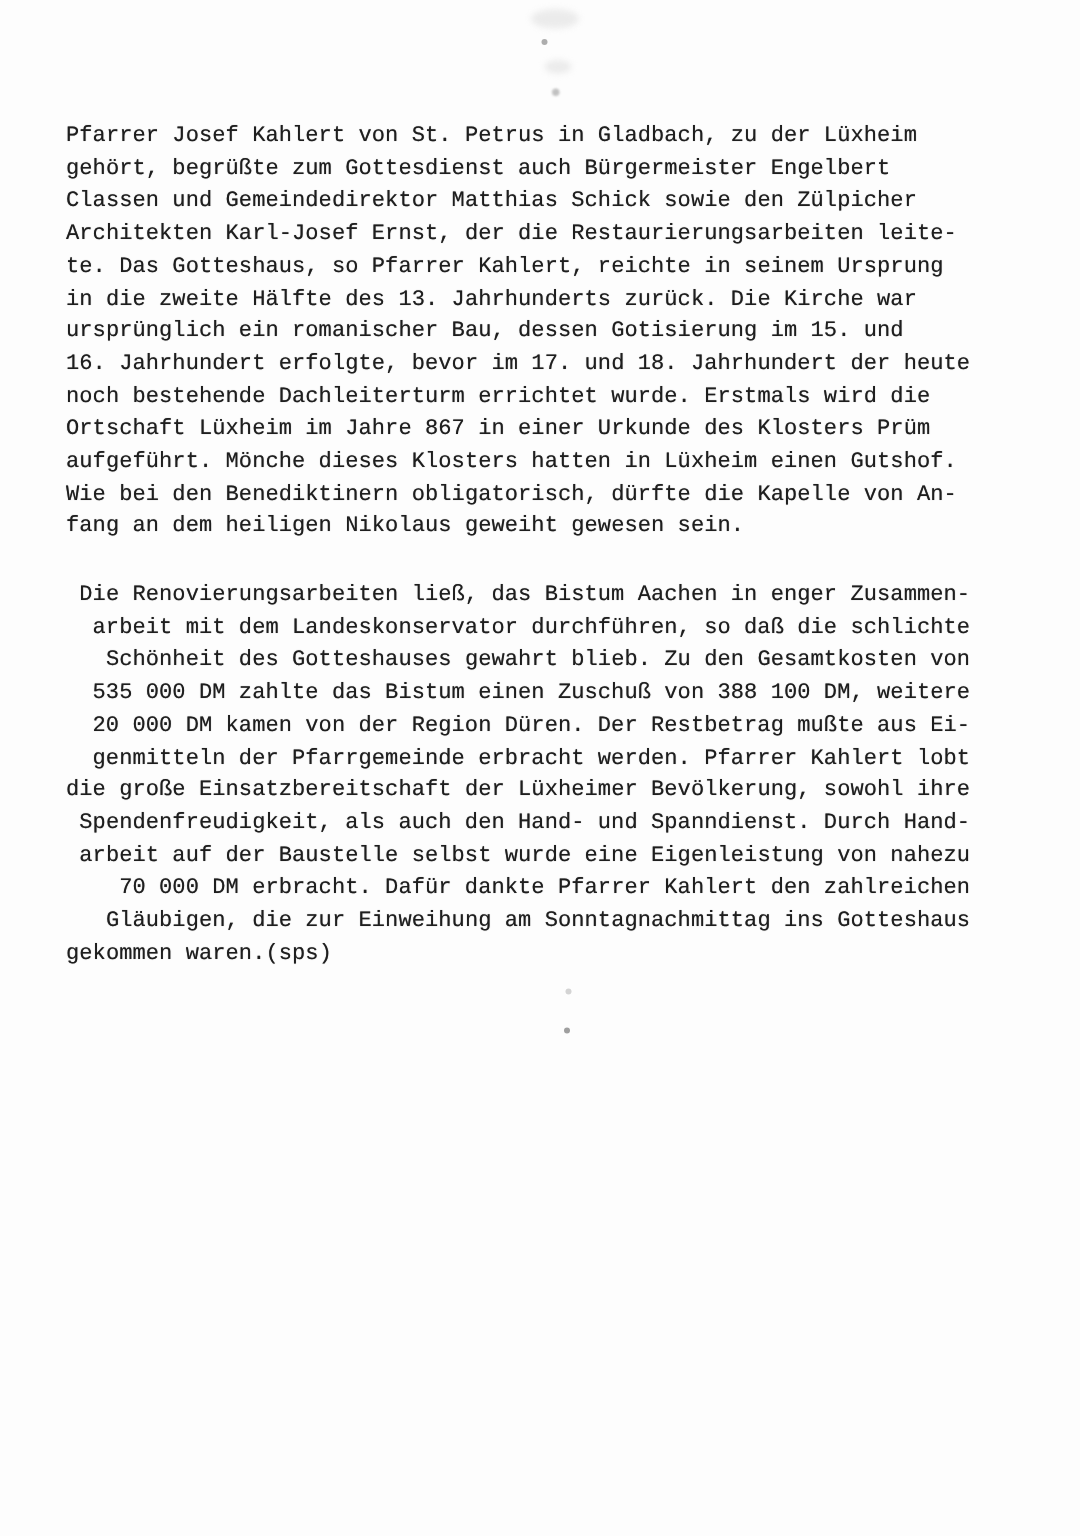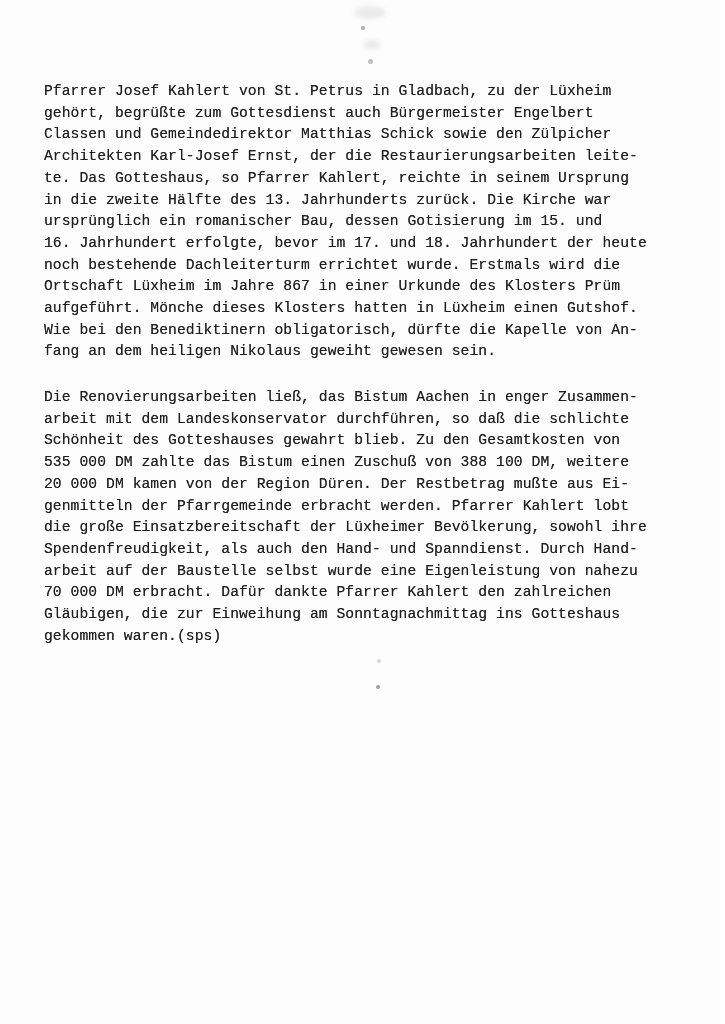--- a/index.html
+++ b/index.html
@@ -20,21 +20,21 @@
     margin: 0;
     font-family: inherit;
     font-size: 14.7px;
     line-height: 21.7px;
     letter-spacing: 0.05px;
     white-space: pre;
     color: #1e1e1e;
     text-shadow: 0 0 0.5px rgba(25,25,25,0.65);
   }
   .para-1 { left: 44px; top: 81px; }
-  .para-2 { left: 44px; top: 387px; }
+  .para-2 { left: 44px; top: 387px; text-align: right; }
   .closing-line {
     position: absolute;
     left: 44px;
     top: 625.7px;
     width: 596px;
     display: flex;
     font-size: 14.7px;
     line-height: 21.7px;
     letter-spacing: 0.05px;
     white-space: pre;

